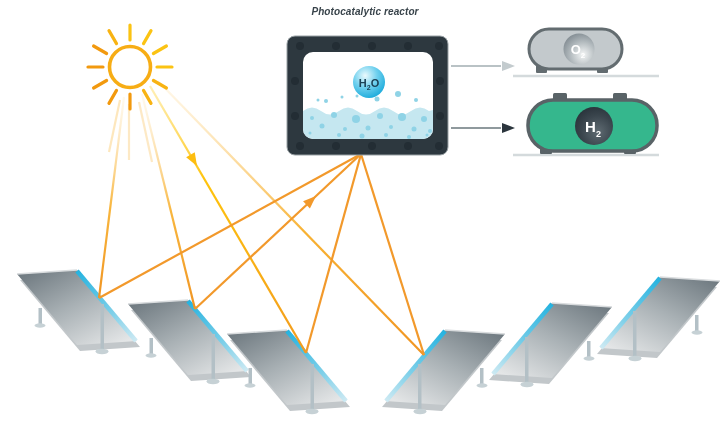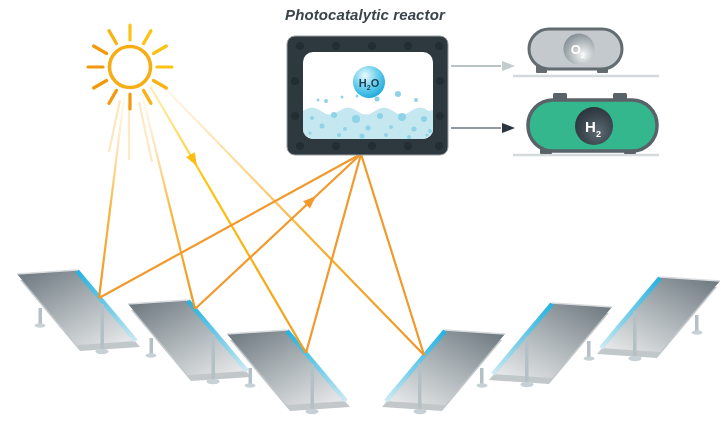--- a/index.html
+++ b/index.html
@@ -3,21 +3,21 @@
 <meta charset="utf-8">
 <style>
   html,body{margin:0;padding:0;background:#ffffff;}
   #stage{
     position:relative;width:721px;height:439px;background:#ffffff;overflow:hidden;
     font-family:"Liberation Sans",sans-serif;
   }
   #diagram-svg{position:absolute;left:0;top:0;}
   .page-title{
     position:absolute;left:267px;top:6px;width:196px;text-align:center;
-    font-size:15px;font-weight:bold;font-style:italic;color:#39444b;
+    font-size:10px;font-weight:bold;font-style:italic;color:#39444b;
     letter-spacing:0.1px;
   }
 </style>
 </head>
 <body>
 
 <div id="stage">
 
 <svg id="diagram-svg" width="721" height="439" viewBox="0 0 721 439" xmlns="http://www.w3.org/2000/svg">
   <defs>

